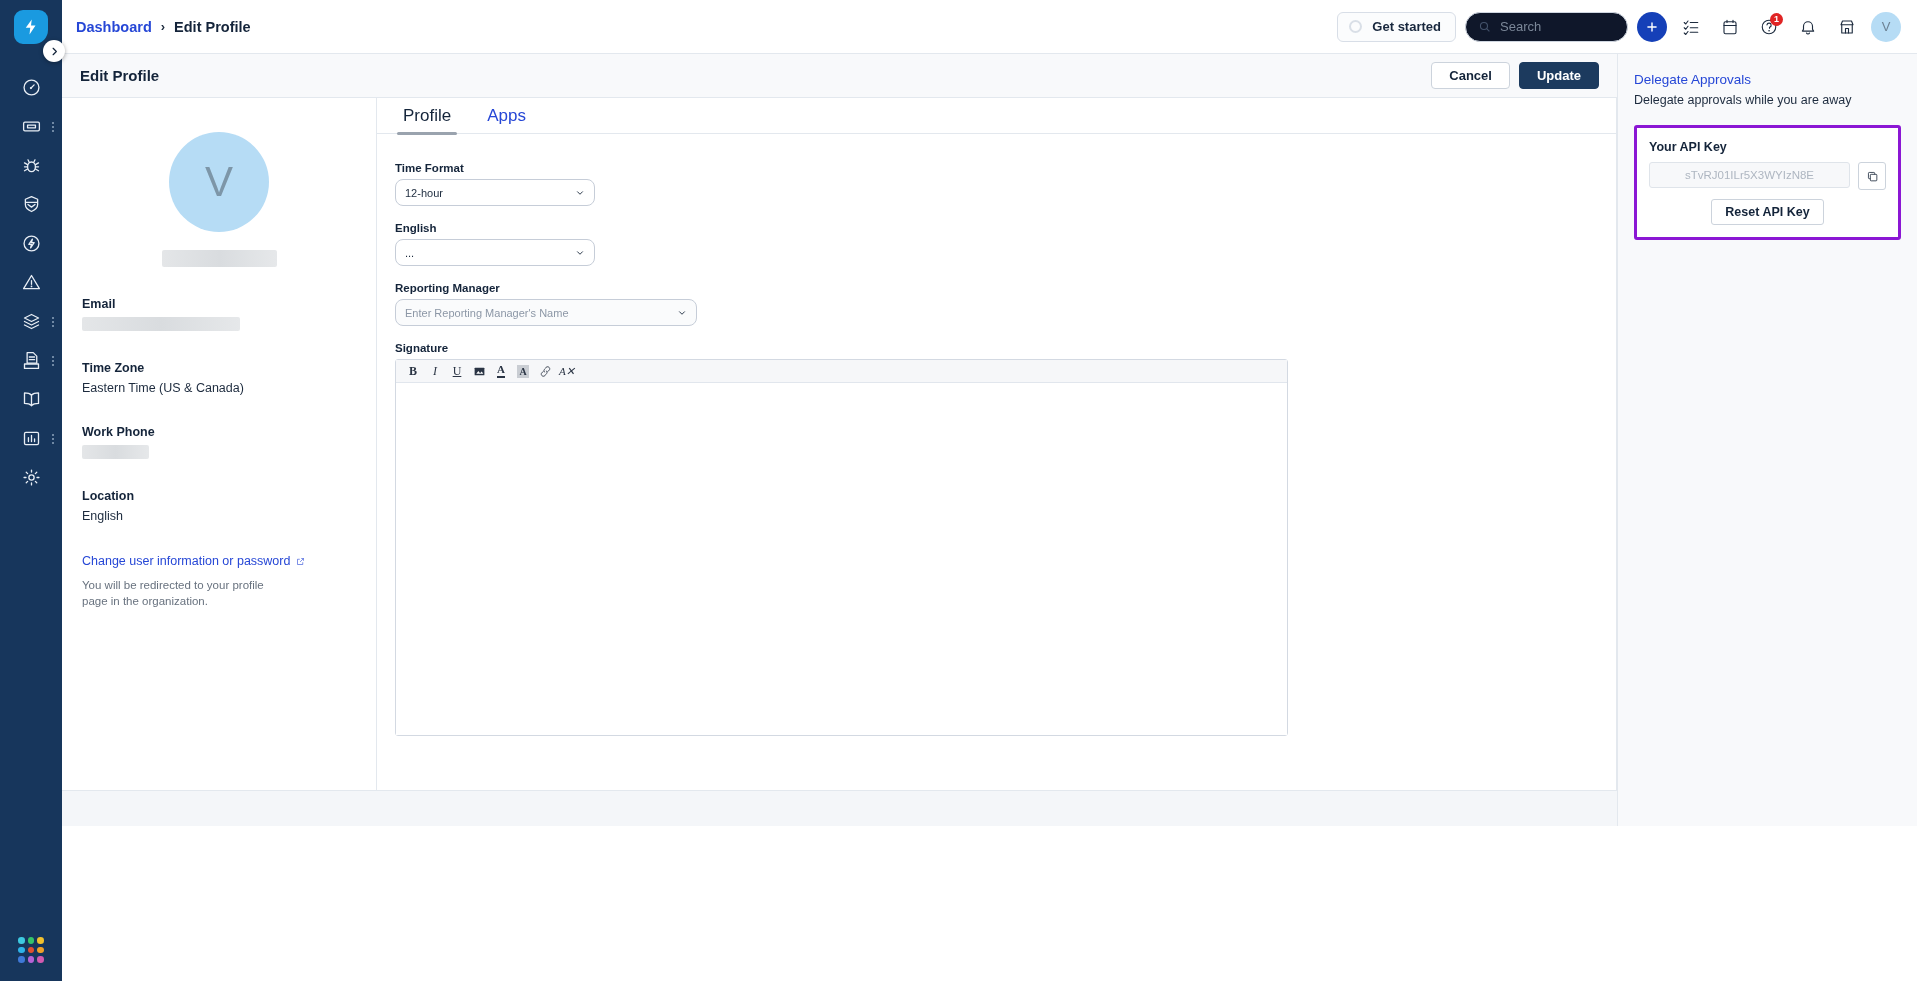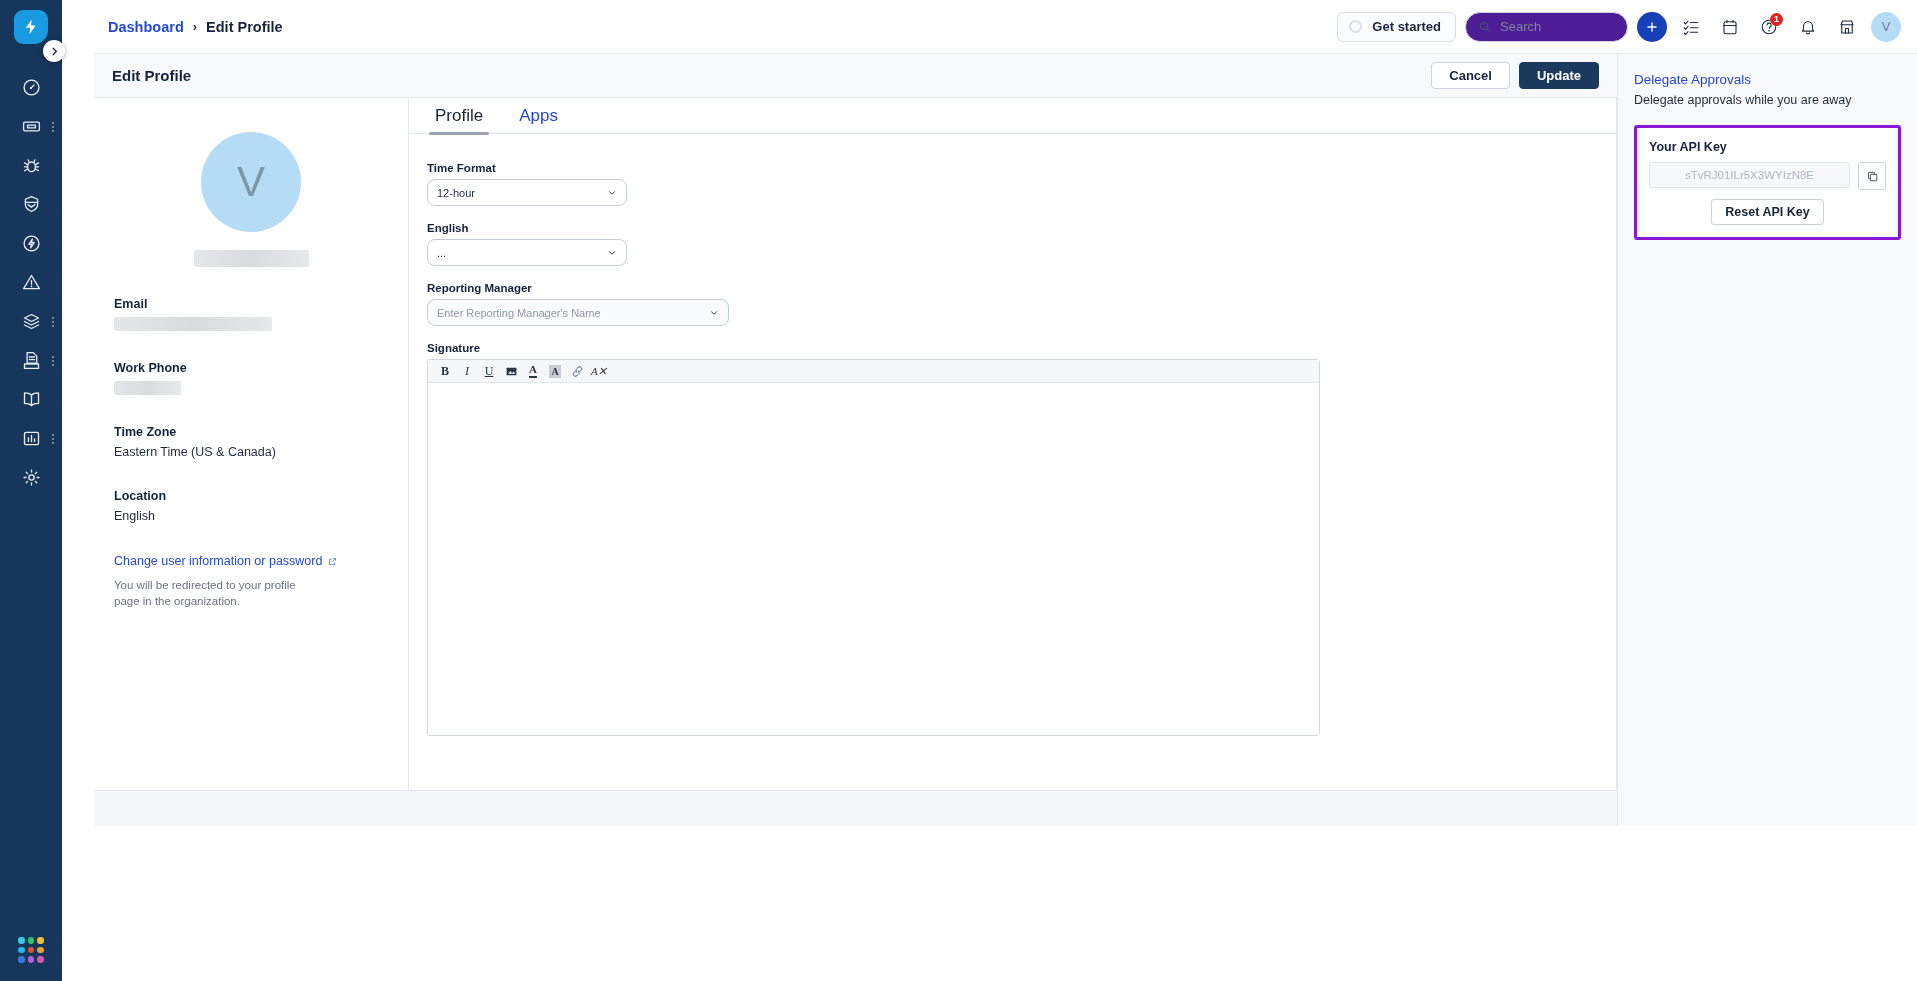--- a/index.html
+++ b/index.html
@@ -48,21 +48,21 @@
   .rail-dots i { width: 2px; height: 2px; background: #8ea4bd; border-radius: 50%; display:block; }
   .rail-apps {
     position: absolute; bottom: 18px; left: 50%; transform: translateX(-50%);
     width: 26px; height: 26px; display: grid;
     grid-template-columns: repeat(3, 1fr); grid-template-rows: repeat(3, 1fr);
     gap: 3px; cursor: pointer;
   }
   .rail-apps b { display:block; width: 100%; height: 100%; border-radius: 50%; }
 
   
-  .stage { flex: 1; height: 826px; display: flex; flex-direction: column; min-width: 0; padding-left: 32px; }
+  .stage { flex: 1; height: 826px; display: flex; flex-direction: column; min-width: 0; }
 
   
   .topbar {
     height: 54px; background: #ffffff; border-bottom: 1px solid #e3e8ee;
     display: flex; align-items: center; padding: 0 16px 0 14px; flex: 0 0 54px;
   }
   .crumb { display: flex; align-items: center; gap: 9px; font-size: 14.5px; font-weight: 700; }
   .crumb-link { color: #2647d6; cursor: pointer; }
   .crumb-sep { color: #1d2b3e; font-size: 13px; }
   .crumb-cur { color: #14243a; }
@@ -72,21 +72,21 @@
     display: flex; align-items: center; gap: 10px;
     height: 30px; padding: 0 14px 0 11px;
     border: 1px solid #d8dee7; border-radius: 6px; background: #fbfcfd;
     font-size: 13px; font-weight: 700; color: #18273d; cursor: pointer; white-space: nowrap;
   }
   .gs-ring { width: 13px; height: 13px; border-radius: 50%; border: 2px solid #d9dfe7; flex: 0 0 13px; }
 
   .searchbox {
     display: flex; align-items: center; gap: 9px;
     width: 163px; height: 30px; padding: 0 12px;
-    border: 1px solid #cfd6e0; border-radius: 16px; background: #4c1d95; cursor: text;
+    border: 1px solid #cfd6e0; border-radius: 16px; background: #0f172a; cursor: text;
   }
   .searchbox svg { width: 13px; height: 13px; stroke: #44536b; fill: none; stroke-width: 2; }
   .searchbox span { font-size: 13px; color: #7b8798; }
 
   .plusbtn {
     width: 30px; height: 30px; border-radius: 50%; background: #1540b8;
     display: flex; align-items: center; justify-content: center; cursor: pointer; flex:0 0 30px;
   }
   .plusbtn svg { width: 14px; height: 14px; stroke: #fff; stroke-width: 2.4; stroke-linecap: round; }
 
@@ -454,26 +454,26 @@
               <span>V</span>
             </div>
             <div class="redact name-redact"></div>
 
             <div id="profile-fields">
                 <div class="field-group">
                   <div class="field-label">Email</div>
                   <div class="redact email-redact"></div>
                 </div>
                 <div class="field-group">
+                  <div class="field-label">Time Zone</div>
+                  <div class="field-value">Eastern Time (US &amp; Canada)</div>
+                </div>
+                <div class="field-group">
                   <div class="field-label">Work Phone</div>
                   <div class="redact phone-redact"></div>
-                </div>
-                <div class="field-group">
-                  <div class="field-label">Time Zone</div>
-                  <div class="field-value">Eastern Time (US &amp; Canada)</div>
                 </div>
                 <div class="field-group">
                   <div class="field-label">Location</div>
                   <div class="field-value">English</div>
                 </div>
               </div>
 
             <div class="field-group">
               <div class="link-blue">
                 <span>Change user information or password</span>

